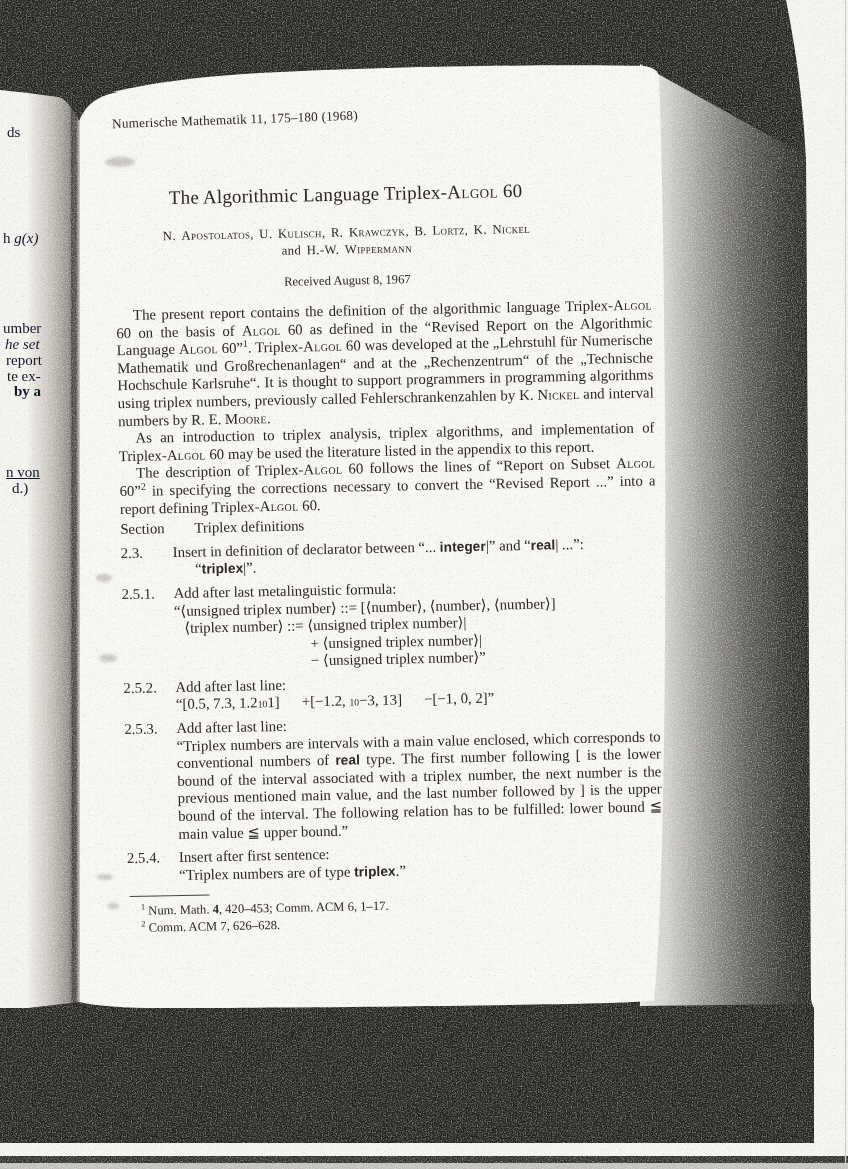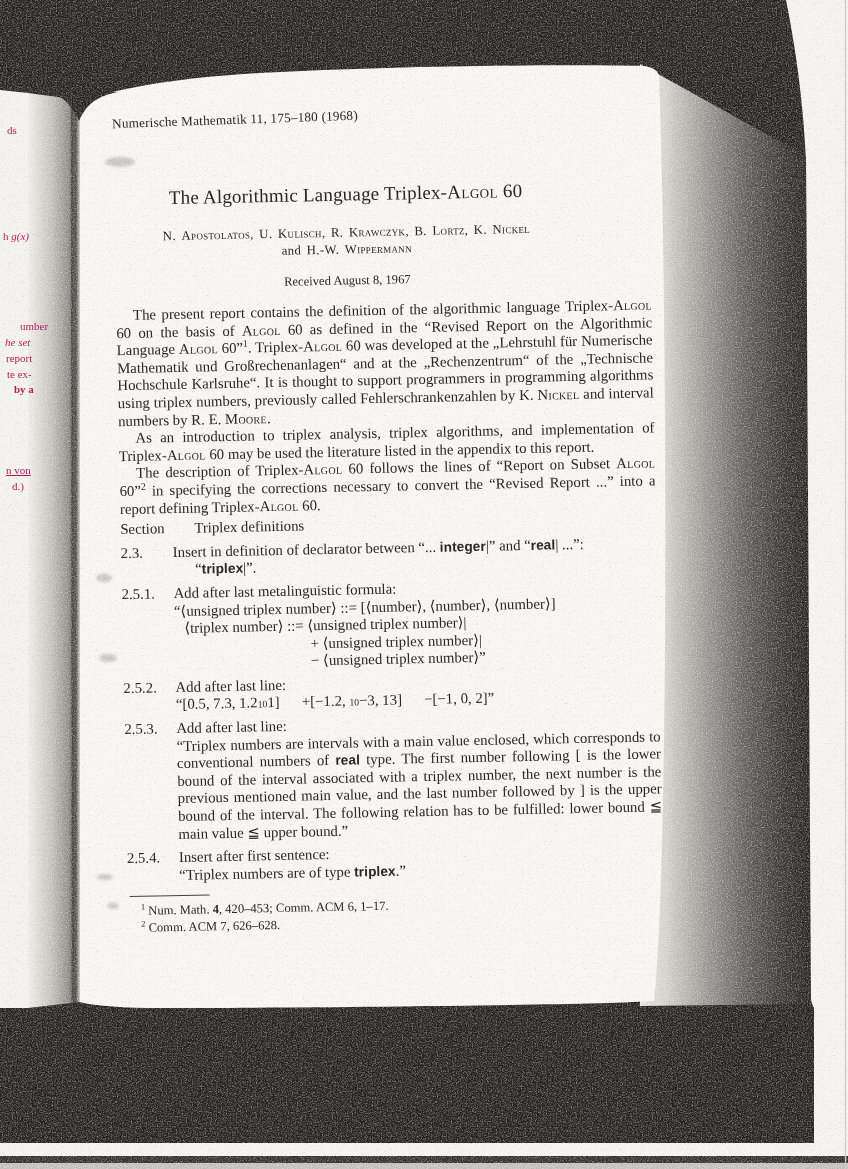--- a/index.html
+++ b/index.html
@@ -40,24 +40,24 @@
   
   .s-sc{font-variant:small-caps;letter-spacing:.3px;}
   .s-kw{font-family:"Liberation Sans","DejaVu Sans",sans-serif;font-weight:bold;font-size:.92em;letter-spacing:.1px;}
   .s-sup{font-size:.66em;vertical-align:super;line-height:0;}
   .s-sub{font-size:.66em;vertical-align:-12%;line-height:0;}
   .s-i{font-style:italic;}
   .s-b{font-weight:bold;}
 
   
   .frags{position:absolute;left:0;top:0;width:80px;height:100%;}
-  .frag{position:absolute;font-size:11px;color:#be185d;white-space:pre;}
+  .frag{position:absolute;font-size:15px;color:#0f172a;white-space:pre;}
   .frag:nth-child(1){left:7px; top:124px;}
   .frag:nth-child(2){left:3px; top:203px;margin-top:27px;}
-  .frag:nth-child(3){left:20px; top:320px;}
+  .frag:nth-child(3){left:3px; top:320px;}
   .frag:nth-child(4){left:5px; top:336px;font-style:italic;}
   .frag:nth-child(5){left:6px; top:352px;}
   .frag:nth-child(6){left:7px; top:368px;}
   .frag:nth-child(7){left:14px;top:383px;font-weight:bold;}
   .frag:nth-child(8){left:6px; top:464px;text-decoration:underline;}
   .frag:nth-child(9){left:12px;top:480px;}
 </style>
 </head>
 <body>
 

